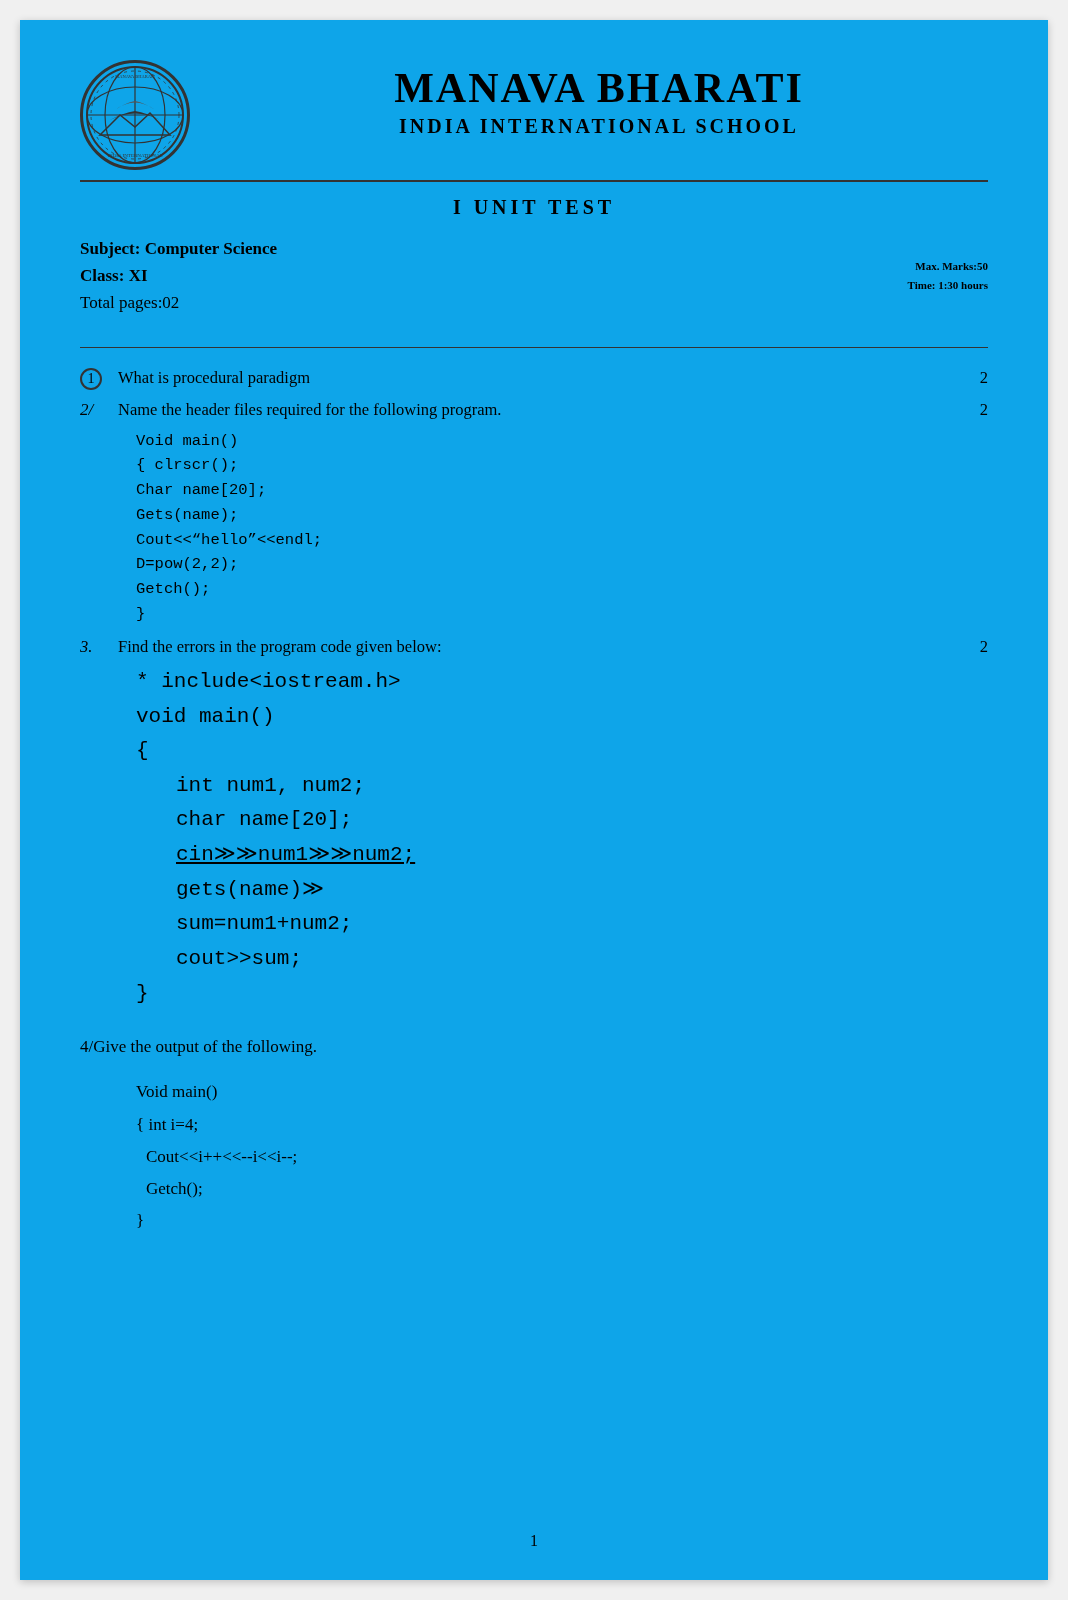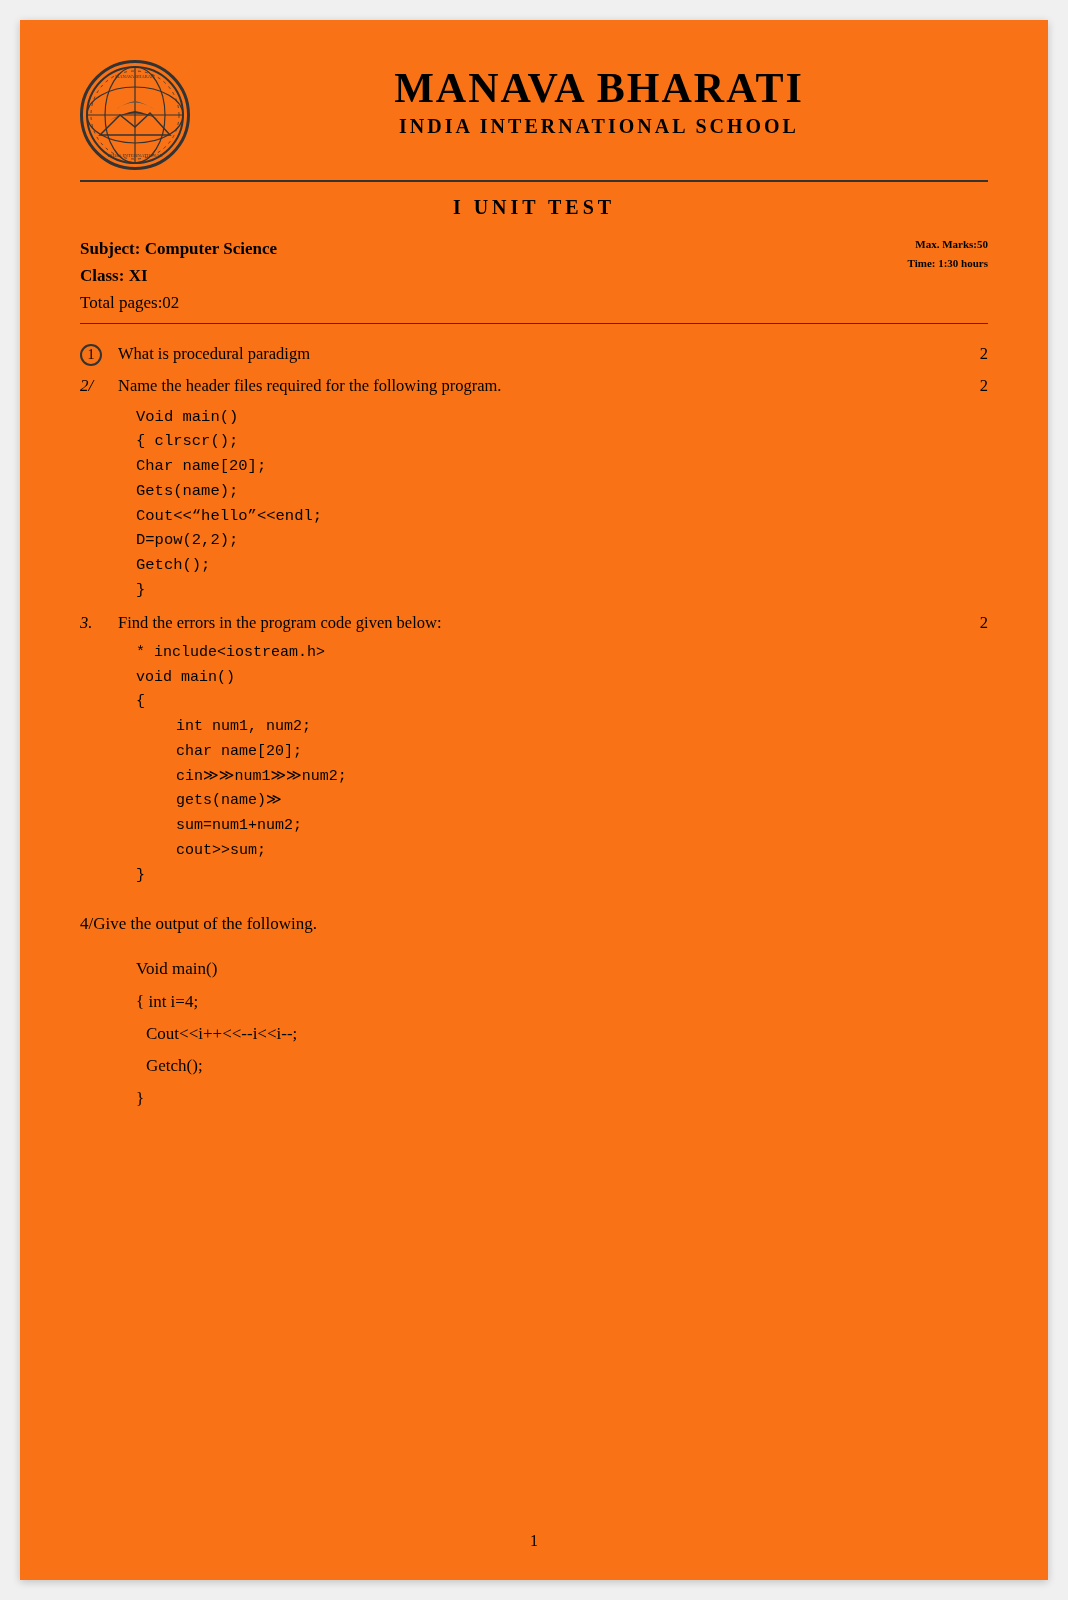--- a/index.html
+++ b/index.html
@@ -7,21 +7,21 @@
     body {
       background: #f0f0f0;
       display: flex;
       justify-content: center;
       align-items: flex-start;
       padding: 20px;
       font-family: 'Times New Roman', Times, serif;
     }
 
     .page {
-      background: #f97316;
+      background: #0ea5e9;
       width: 1028px;
       min-height: 1560px;
       padding: 40px 60px 60px 60px;
       position: relative;
       box-shadow: 0 2px 8px rgba(0,0,0,0.2);
     }
 
     
     .header {
       display: flex;
@@ -85,22 +85,22 @@
       font-size: 20px;
       font-weight: bold;
       letter-spacing: 4px;
       margin-bottom: 16px;
     }
 
     
     .info-row {
       display: flex;
       justify-content: space-between;
-      align-items: flex-start;
-      margin-bottom: 6px;
+      align-items: center;
+      margin-bottom: 30px;
     }
 
     .info-left {
       font-size: 17px;
       line-height: 1.6;
     }
 
     .info-left .bold {
       font-weight: bold;
     }
@@ -289,27 +289,27 @@
     </div>
 
     <div class="question-row" style="margin-top:6px;">
       <div class="q-num">
         <em>3.</em>&nbsp;
       </div>
       <div class="q-text">Find the errors in the program code given below:</div>
       <div class="q-marks">2</div>
     </div>
 
-    <div class="code-block indent-1" style="font-family: 'Courier New', monospace; font-size:15px; line-height:1.65;">
+    <div class="code-block indent-1" style="font-family: 'Courier New', monospace; font-size:21px; line-height:1.65;">
       <div>* include&lt;iostream.h&gt;</div>
       <div>  void main()</div>
       <div>{</div>
       <div class="indent-1" style="margin-left:40px;">        int num1, num2;</div>
       <div class="indent-1" style="margin-left:40px;">        char name[20];</div>
-      <div class="indent-1" style="margin-left:40px;">        cin≫≫num1≫≫num2;</div>
+      <div class="indent-1" style="margin-left:40px;text-decoration:underline;">        cin≫≫num1≫≫num2;</div>
       <div class="indent-1" style="margin-left:40px;">        gets(name)≫</div>
       <div class="indent-1" style="margin-left:40px;">        sum=num1+num2;</div>
       <div class="indent-1" style="margin-left:40px;">        cout&gt;&gt;sum;</div>
       <div>}</div>
     </div>
 
     <div style="margin-top: 22px;">
       <div class="question-row">
         <div class="q-text" style="font-size: 17px;">4/Give the output of the following.</div>
       </div>

